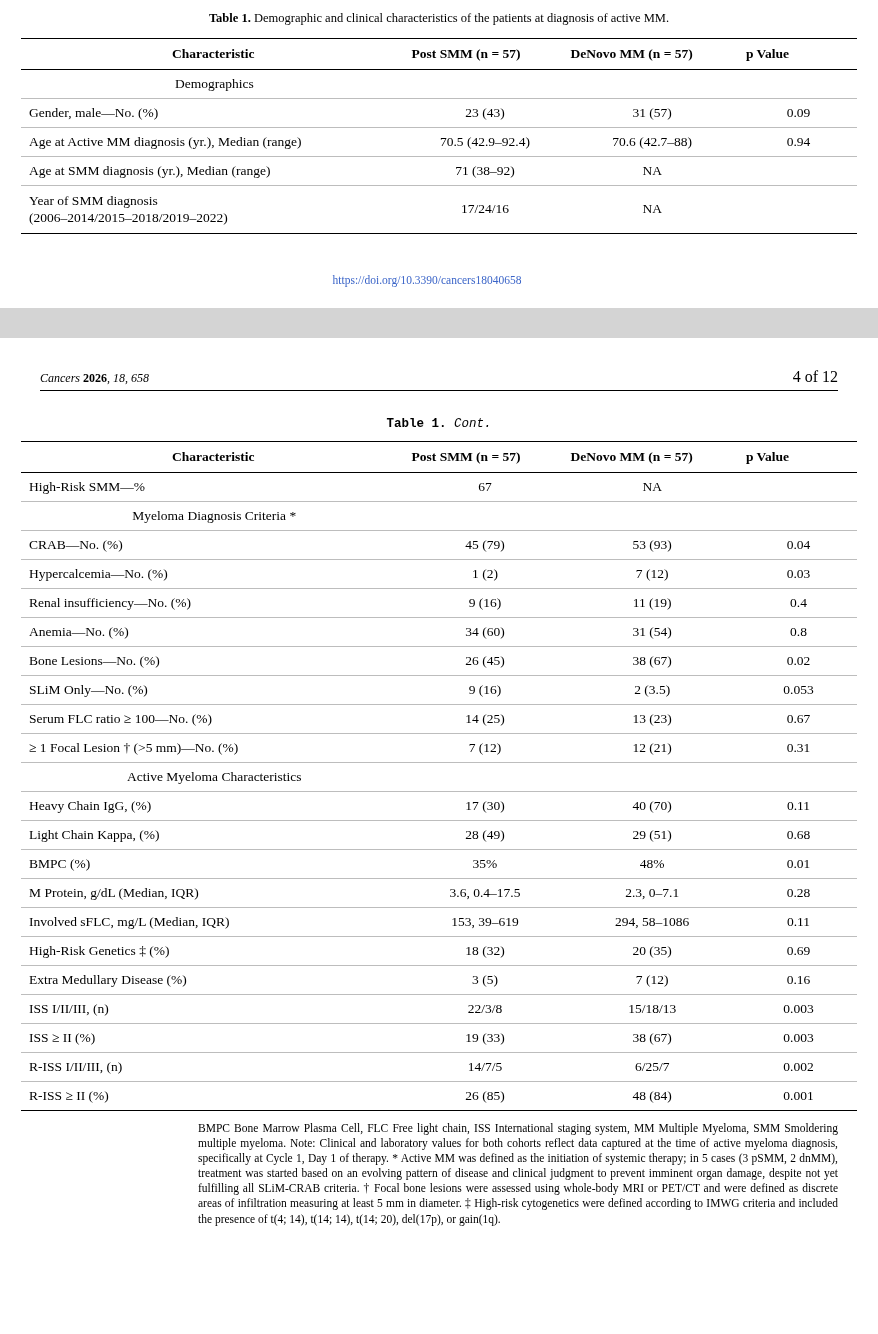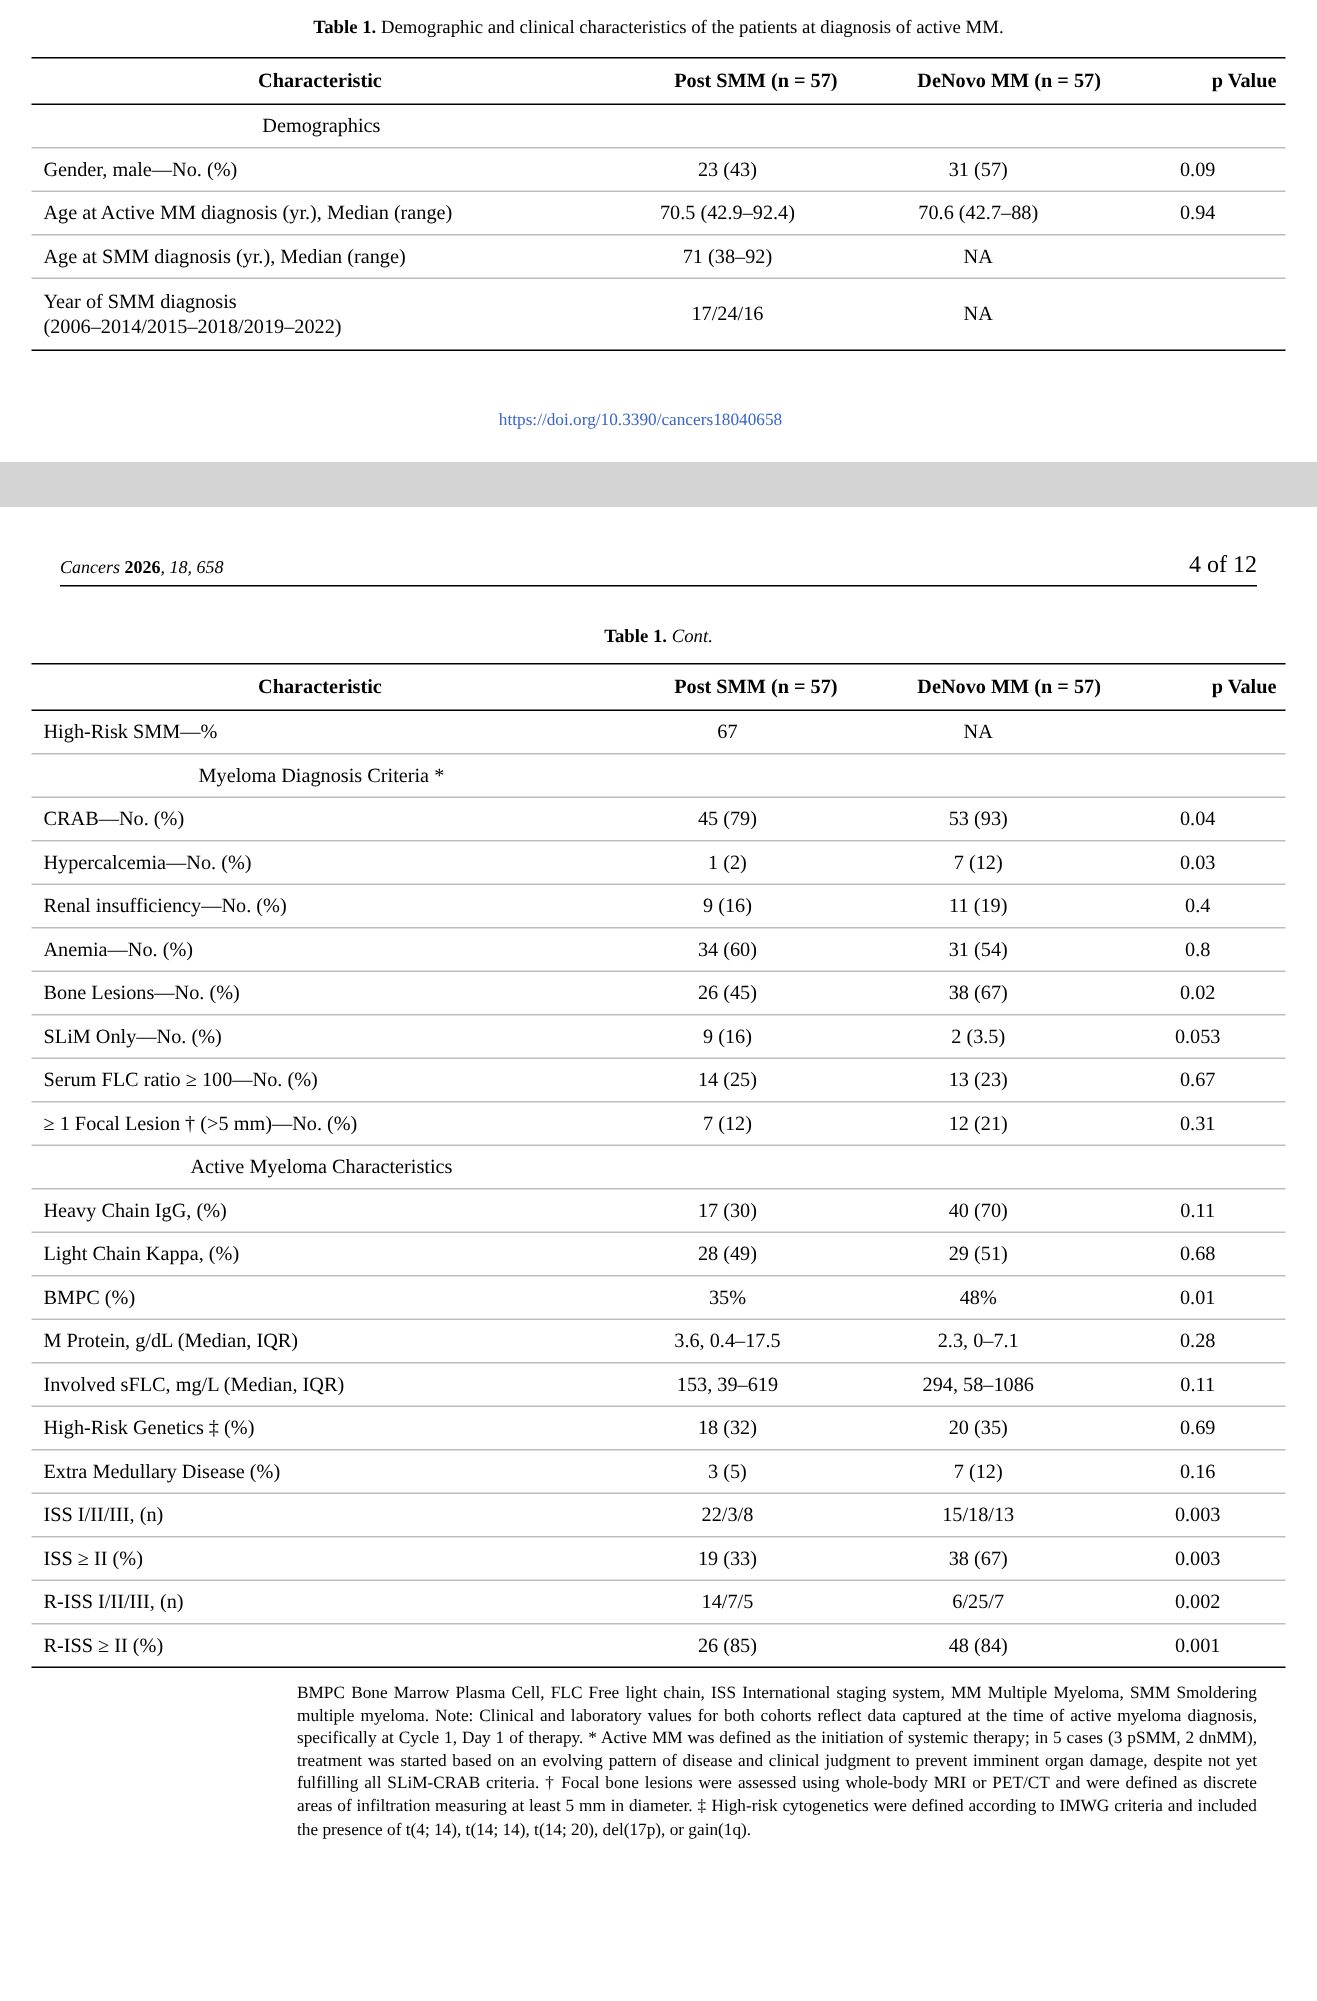--- a/index.html
+++ b/index.html
@@ -35,35 +35,36 @@
     text-align: center;
     font-size: 12.5px;
     line-height: 1.4;
     margin: 0 0 10px 0;
   }
   .table-caption b { font-weight: bold; }
   .cont-caption {
     text-align: center;
     font-size: 12.5px;
     margin: 0 0 10px 0;
+    font-family: Liberation Mono, monospace;
   }
   .cont-caption .it { font-style: italic; }
 
   table.data {
     border-collapse: collapse;
     width: 836px;
     margin: 0 auto;
     font-size: 13.5px;
   }
   table.data thead th {
     font-weight: bold;
     padding: 7px 6px;
     border-top: 1.6px solid #000;
     border-bottom: 1.1px solid #000;
-    text-align: right;
+    text-align: left;
     font-size: 13.5px;
   }
   table.data thead th.first {
     text-align: center;
   }
   table.data td {
     padding: 6px 6px;
     border-bottom: 0.7px solid #bdbdbd;
     text-align: center;
     vertical-align: middle;

